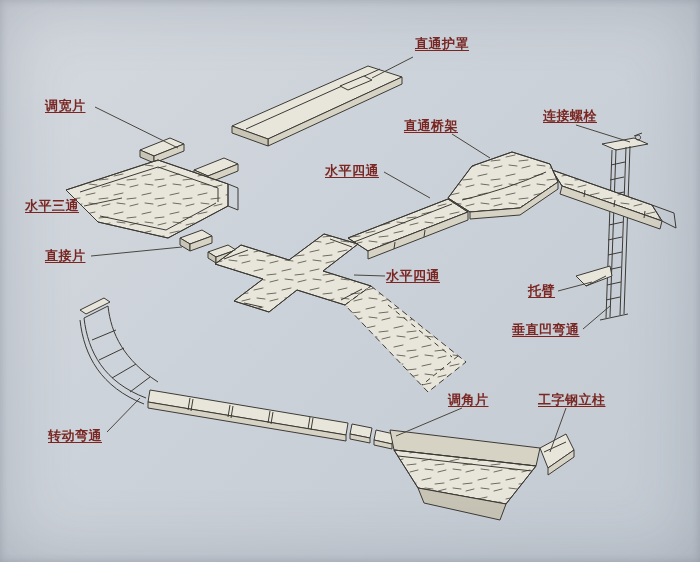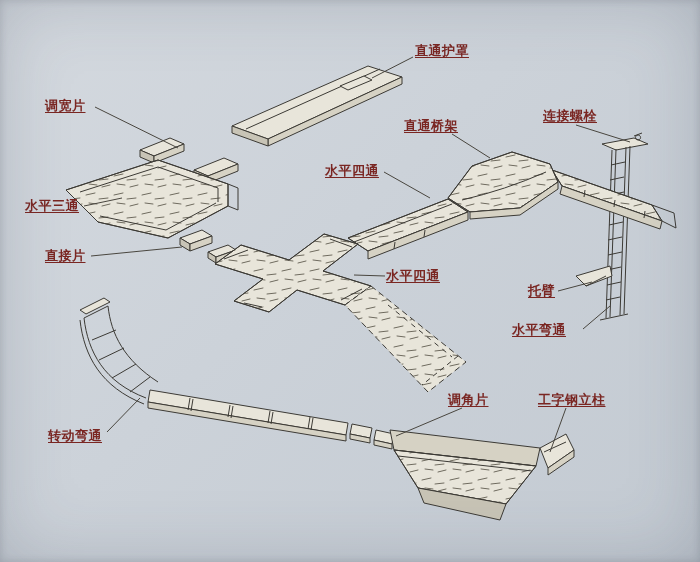--- a/index.html
+++ b/index.html
@@ -167,28 +167,28 @@
       <line x1="385" y1="276" x2="354" y2="275"></line>
       <line x1="558" y1="291" x2="592" y2="282"></line>
       <line x1="583" y1="329" x2="610" y2="306"></line>
       <line x1="462" y1="408" x2="396" y2="436"></line>
       <line x1="566" y1="408" x2="550" y2="452"></line>
       <line x1="107" y1="432" x2="140" y2="398"></line>
     </g>
   </g>
 </svg>
 
-<span class="lbl" style="left:415px;top:42px">直通护罩</span>
+<span class="lbl" style="left:415px;top:35px">直通护罩</span>
 <span class="lbl" style="left:45px;top:97px">调宽片</span>
 <span class="lbl" style="left:404px;top:117px">直通桥架</span>
 <span class="lbl" style="left:543px;top:107px">连接螺栓</span>
 <span class="lbl" style="left:325px;top:162px">水平四通</span>
 <span class="lbl" style="left:25px;top:197px">水平三通</span>
 <span class="lbl" style="left:45px;top:247px">直接片</span>
 <span class="lbl" style="left:386px;top:267px">水平四通</span>
 <span class="lbl" style="left:528px;top:282px">托臂</span>
-<span class="lbl" style="left:512px;top:321px">水平弯通</span>
+<span class="lbl" style="left:512px;top:321px">垂直凹弯通</span>
 <span class="lbl" style="left:448px;top:391px">调角片</span>
 <span class="lbl" style="left:538px;top:391px">工字钢立柱</span>
 <span class="lbl" style="left:48px;top:427px">转动弯通</span>
 
 <div class="vignette"></div>
 </div>
 
 </body></html>

